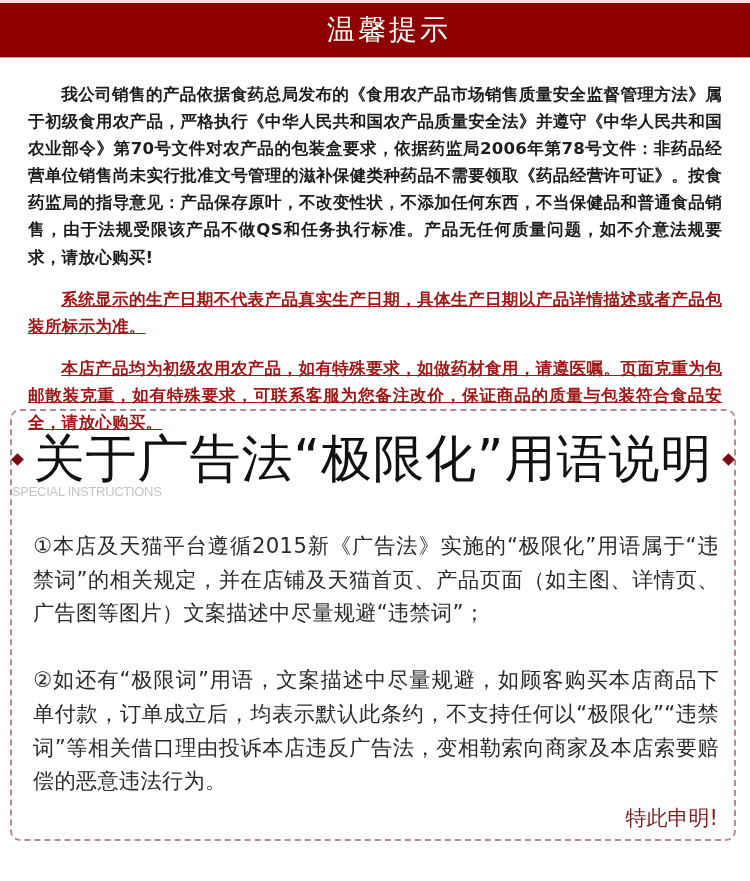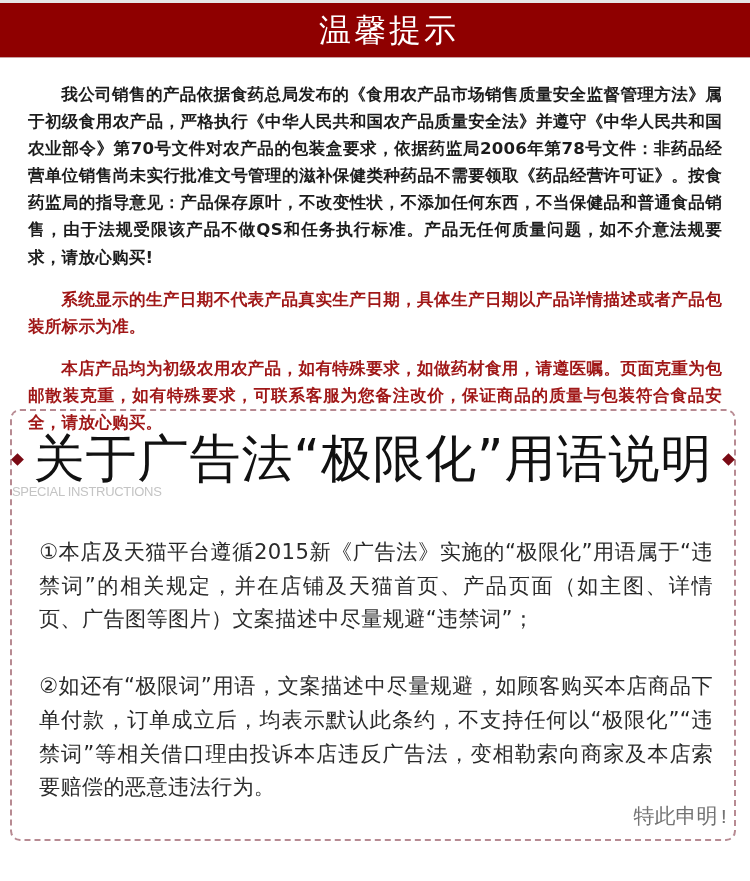--- a/index.html
+++ b/index.html
@@ -25,21 +25,21 @@
       left: 0; top: 3px;
       width: 750px; height: 54px;
       background: #8f0000;
       border-bottom: 1px solid #c9a0a0;
       display: flex;
       align-items: center;
       justify-content: center;
     }
     .header-title {
       color: #ffffff;
-      font-size: 32px;
+      font-size: 28px;
       letter-spacing: 3px;
       line-height: 54px;
       font-family: Liberation Sans, sans-serif;
       margin-left: 28px;
     }
     .notice {
       position: absolute;
       left: 13px;
       top: 66px;
       width: 724px;
@@ -49,20 +49,21 @@
       font-size: 16.6px;
       line-height: 27.1px;
       text-align: justify;
       text-indent: 2em;
       color: #1a1a1a;
       font-weight: bold;
       letter-spacing: 0.2px;
     }
     .para.red {
       color: #a01818;
+      text-decoration: underline;
     }
     .para.black {
       color: #1c1c1c;
     }
 
     .box {
       position: absolute;
       left: 10px;
       top: 409px;
       width: 726px;
@@ -106,38 +107,37 @@
       letter-spacing: -0.3px;
       font-family: "Liberation Sans", sans-serif;
     }
     .box-body {
       position: absolute;
       left: 21px;
       top: 118px;
       width: 686px;
     }
     .clause {
-      margin: 6px;
+      margin: 0;
       font-size: 21.2px;
       line-height: 33.6px;
       color: #2a2a2a;
       text-align: justify;
       letter-spacing: 0.3px;
     }
     .clause + .clause {
       margin-top: 33.6px;
     }
     .box-signoff {
       position: absolute;
-      right: 4px;
+      right: 16px;
       top: 392px;
       font-size: 21px;
-      color: #737373;
+      color: #7f1d1d;
       line-height: 30px;
-      font-family: Liberation Mono, monospace;
     }
   </style>
 </head>
 <body>
 
 <div class="top-strip"></div>
 
 <div class="header-bar">
   <span class="header-title">温馨提示</span>
 </div>

